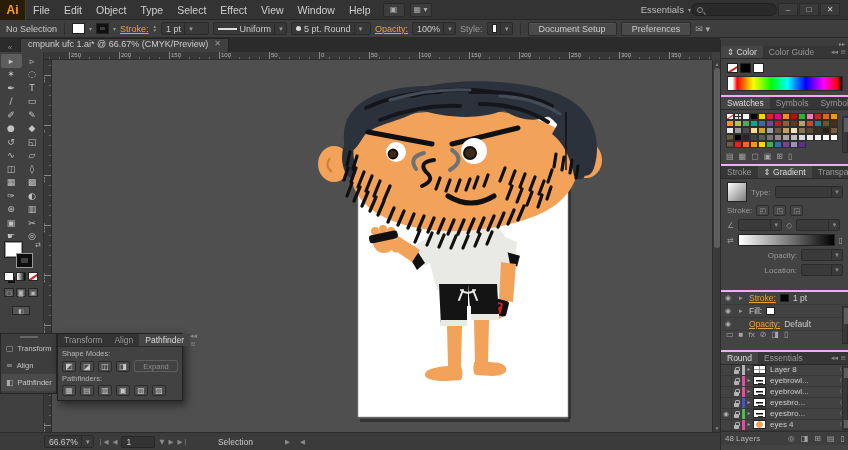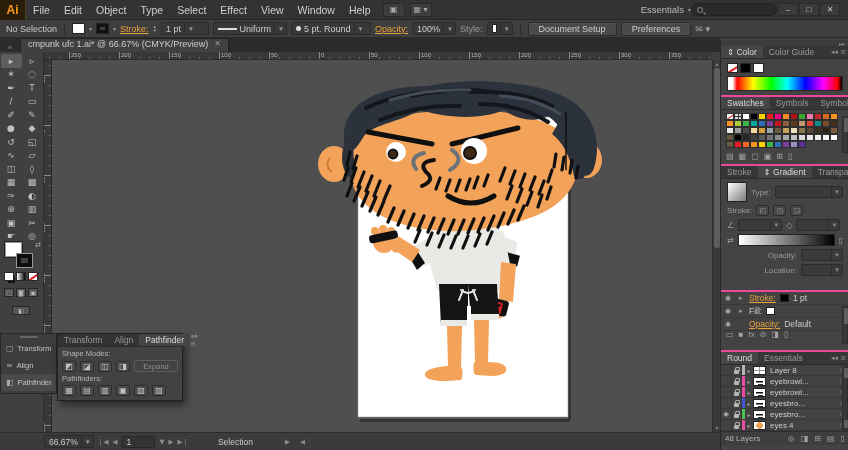--- a/index.html
+++ b/index.html
@@ -77,21 +77,21 @@
 .ptabs{height:13px;background:#333;display:flex;align-items:stretch;border-bottom:1px solid #2a2a2a}
 .ptab{padding:0 6px;line-height:13px;font-size:8.5px;color:#999;white-space:nowrap}
 .ptab.active{background:#454545;color:#ddd}
 .pmenu{margin-left:auto;color:#8a8a8a;font-size:7px;display:flex;align-items:center;gap:3px;padding-right:3px;font-family:"DejaVu Sans",sans-serif}
 #pfbody{padding:2px 4px;font-size:7.5px;color:#b5b5b5}
 .pf-row{display:flex;align-items:center;gap:4px;margin:2px 0}
 .pf-btn{width:14px;height:11px;background:#4c4c4c;border:1px solid #2a2a2a;border-radius:2px;display:flex;align-items:center;justify-content:center;font-size:8px;color:#c5c5c5;font-family:"DejaVu Sans",sans-serif}
 #pf-expand{margin-left:auto;width:46px;height:12px;border:1px solid #5d5d5d;border-radius:2px;color:#8f8f8f;font-size:7.5px;display:flex;align-items:center;justify-content:center}
 
 #rightdock{position:absolute;left:720px;top:40px;width:128px;height:410px;background:#3c3c3c;border-left:1px solid #292929}
-.pgroup{position:absolute;left:0;width:128px;background:#434343;border-bottom:2px solid #ec4899}
+.pgroup{position:absolute;left:0;width:128px;background:#434343;border-bottom:2px solid #f0abfc}
 .pgroup .ptabs{background:#363636}
 #dockhead{height:6px;display:flex;justify-content:flex-end;align-items:center;padding-right:3px;color:#888;font-size:6px}
 
 #color-minis{display:flex;gap:2px;margin:4px 0 3px 6px}
 .cmini{width:11px;height:10px;border:1px solid #222;background:#fff}
 .cmini.black{background:#000}
 .cmini.none{position:relative;overflow:hidden}
 .cmini.none::after{content:'';position:absolute;left:-2px;top:4px;width:16px;height:1.6px;background:#d22;transform:rotate(-32deg)}
 #spectrum{margin:2px 6px 6px 6px;height:15px;border:1px solid #2a2a2a;background:linear-gradient(90deg,#fff 0 4%,#f00 8%,#ff0 22%,#0f0 38%,#0ff 52%,#00f 68%,#f0f 84%,#f00 96%,#000 100%)}
 
@@ -113,21 +113,21 @@
 #gbar{flex:1;height:12px;border:1px solid #222;background:linear-gradient(90deg,#fff,#000)}
 
 .arow{height:13px;display:flex;align-items:center;gap:4px;padding-left:4px;border-bottom:1px solid #393939;font-size:8.5px;background:#424242}
 .a-eye{color:#b0b0b0;font-size:7px;width:10px;font-family:"DejaVu Sans",sans-serif}
 .a-arr{color:#999;font-size:7px;width:6px;font-family:"DejaVu Sans",sans-serif}
 .a-sw{width:9px;height:8px;border:1px solid #1e1e1e;display:inline-block}
 .a-val{color:#ccc}
 .a-label{color:#ccc}
 .a-label.accent{color:#e8a23c;text-decoration:underline}
 
-.lrow{height:11px;display:flex;align-items:center;border-bottom:1px solid #373737;background:#424242;font-size:8px}
+.lrow{height:11px;display:flex;align-items:flex-start;border-bottom:1px solid #373737;background:#424242;font-size:8px}
 .l-eye{width:11px;text-align:center;color:#b5b5b5;font-size:6.5px;border-right:1px solid #383838;align-self:stretch;line-height:11px;font-family:"DejaVu Sans",sans-serif}
 .l-lock{width:10px;align-self:stretch;border-right:1px solid #383838;position:relative}
 .l-lock::before{content:'';position:absolute;left:2px;top:5px;width:5px;height:3.5px;background:#b5b5b5;border-radius:1px}
 .l-lock::after{content:'';position:absolute;left:3px;top:2px;width:3px;height:3px;border:1px solid #b5b5b5;border-bottom:none;border-radius:2px 2px 0 0}
 .l-color{width:3px;align-self:stretch}
 .l-arr{width:8px;color:#999;font-size:6px;text-align:center;font-family:"DejaVu Sans",sans-serif}
 .l-thumb{width:13px;height:9px;background:#fff;border:1px solid #222;margin-right:4px}
 .thumb-cross{background-image:linear-gradient(#999,#999),linear-gradient(#999,#999);background-size:1px 100%,100% 1px;background-position:center;background-repeat:no-repeat}
 .thumb-marks{background-image:linear-gradient(#111,#111),linear-gradient(#333,#333);background-size:7px 1.5px,5px 1px;background-position:2px 3px,4px 6px;background-repeat:no-repeat}
 .thumb-dot{background-image:radial-gradient(circle at 50% 50%,#f0a055 0 3px,transparent 3.5px)}

